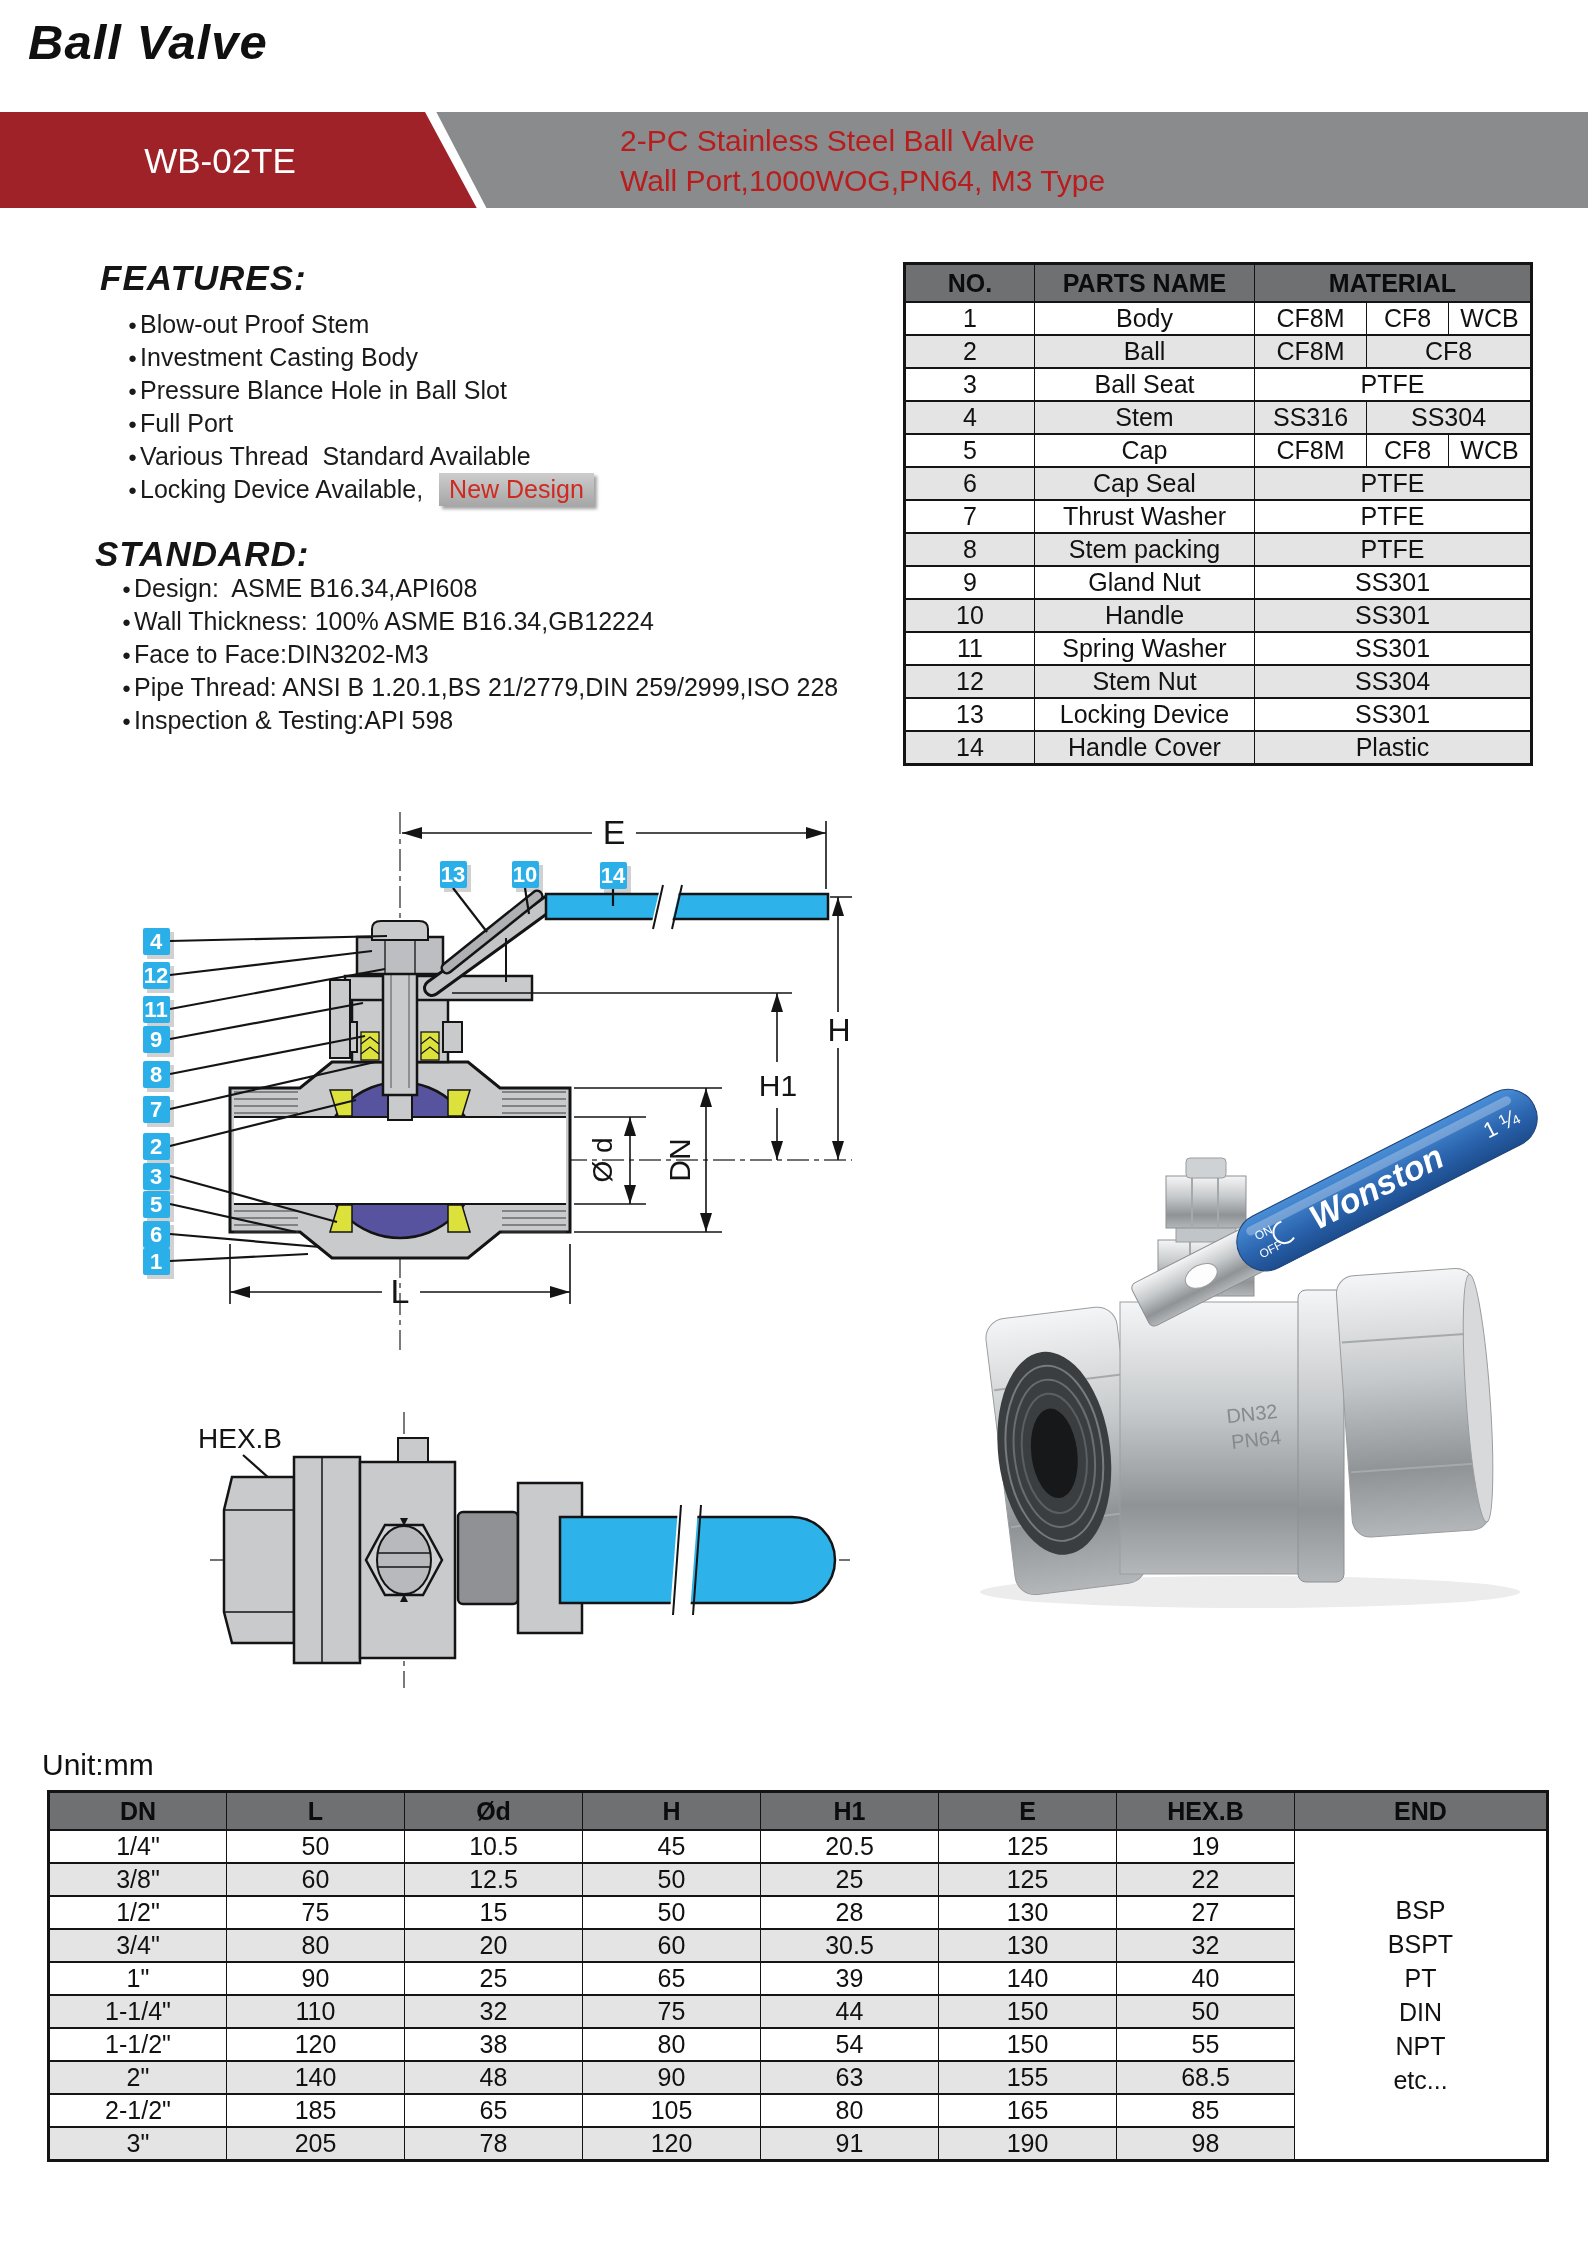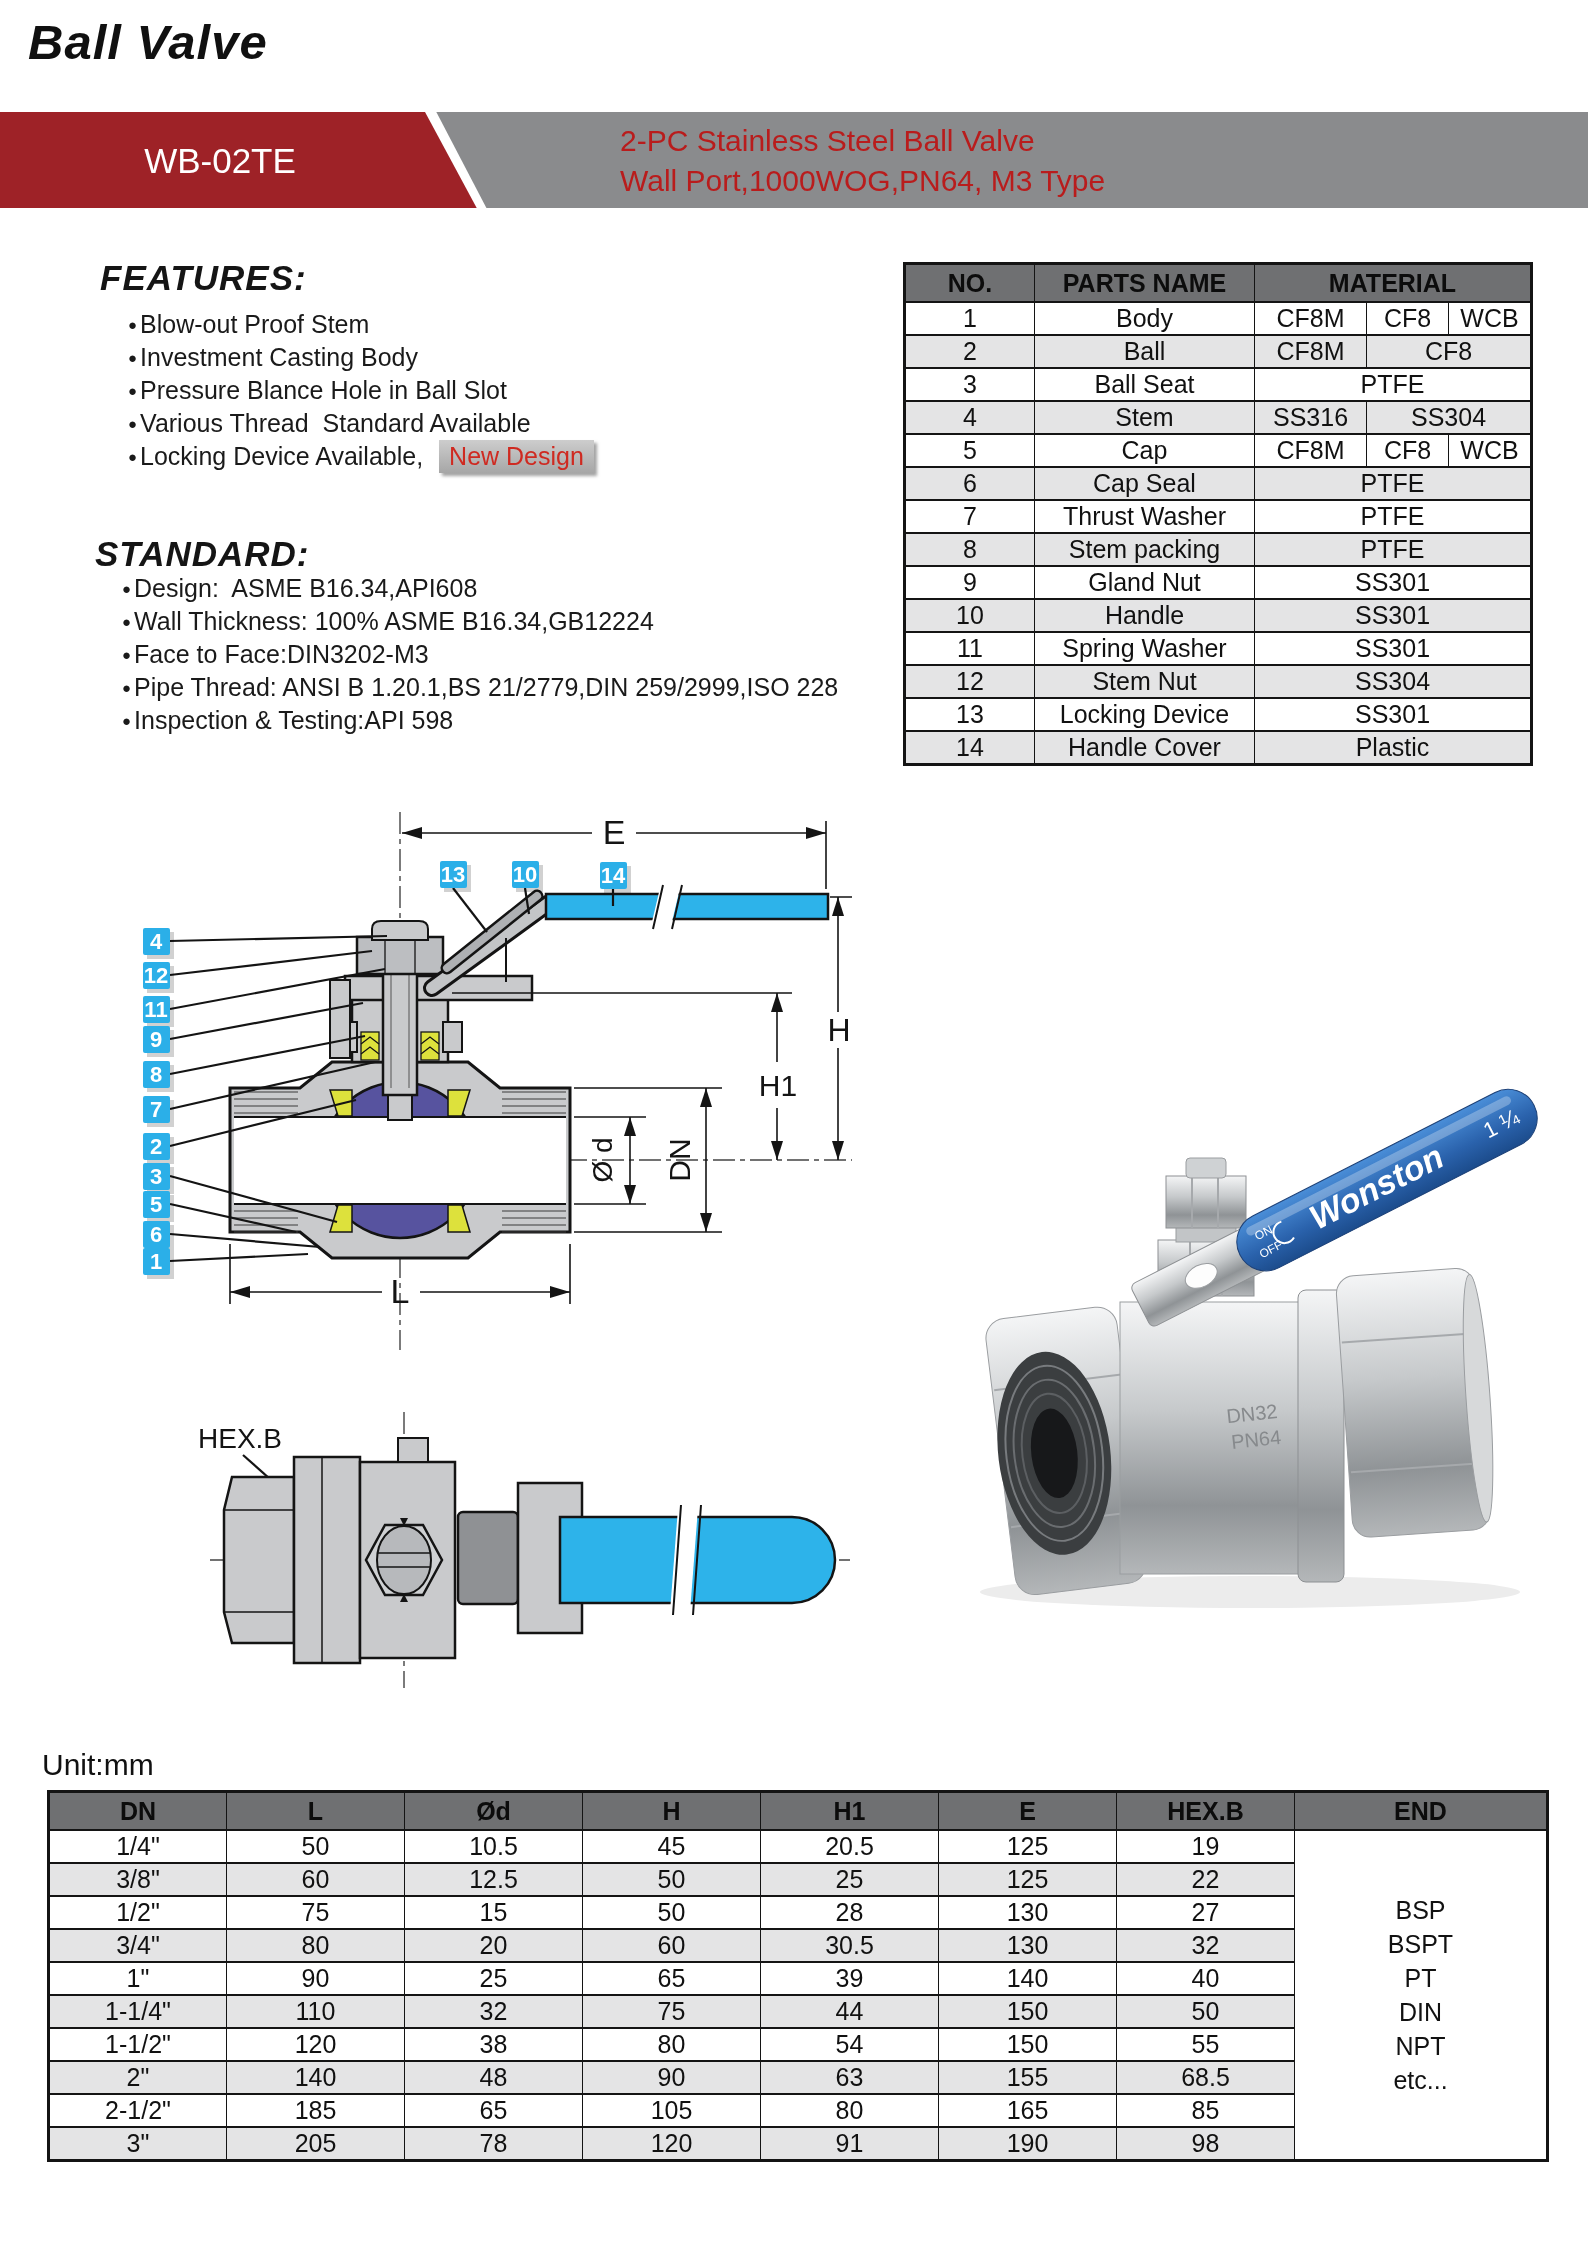--- a/index.html
+++ b/index.html
@@ -59,20 +59,21 @@
       <div>2-PC Stainless Steel Ball Valve</div>
       <div>Wall Port,1000WOG,PN64, M3 Type</div>
     </div>
   </div>
 
   <div id="features-h" class="abs sec-h">FEATURES:</div>
   <ul id="features-list" class="abs doclist">
       <li><span class="bullet">●</span><span>Blow-out Proof Stem</span></li>
       <li><span class="bullet">●</span><span>Investment Casting Body</span></li>
       <li><span class="bullet">●</span><span>Pressure Blance Hole in Ball Slot</span></li>
+      <li><span class="bullet">●</span><span>Full Port</span></li>
       <li><span class="bullet">●</span><span>Various Thread  Standard Available</span></li>
       <li><span class="bullet">●</span><span>Locking Device Available,</span><span id="new-badge">New Design</span></li>
     </ul>
 
   <div id="standard-h" class="abs sec-h">STANDARD:</div>
   <ul id="standard-list" class="abs doclist">
       <li><span class="bullet">●</span><span>Design:  ASME B16.34,API608</span></li>
       <li><span class="bullet">●</span><span>Wall Thickness: 100% ASME B16.34,GB12224</span></li>
       <li><span class="bullet">●</span><span>Face to Face:DIN3202-M3</span></li>
       <li><span class="bullet">●</span><span>Pipe Thread: ANSI B 1.20.1,BS 21/2779,DIN 259/2999,ISO 228</span></li>

